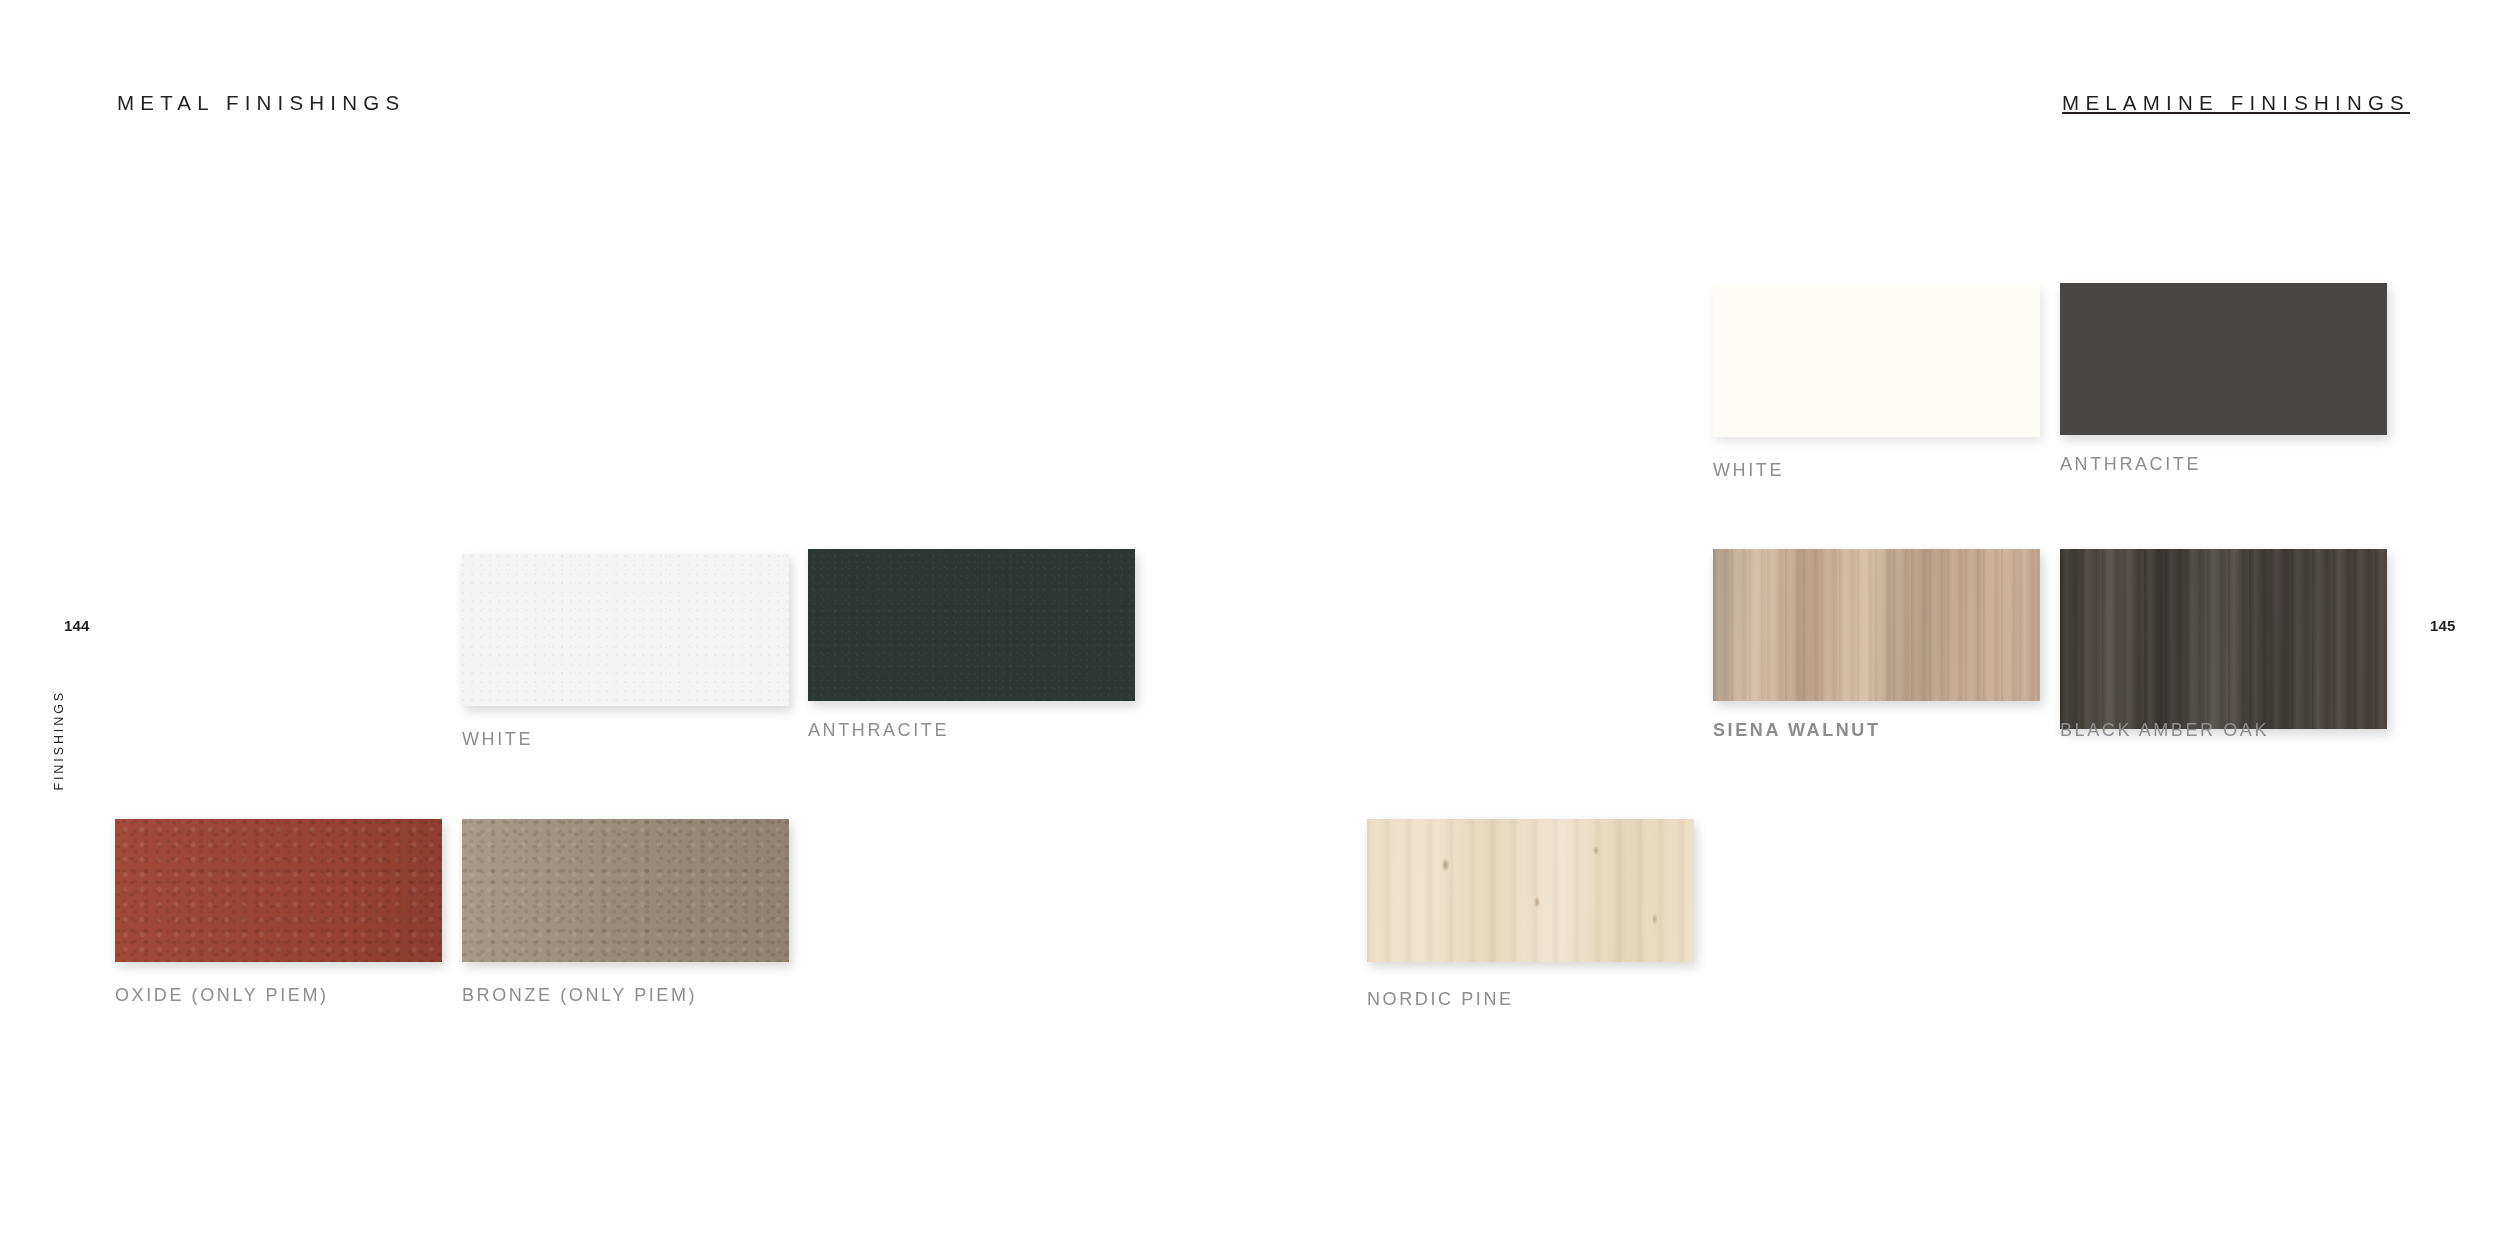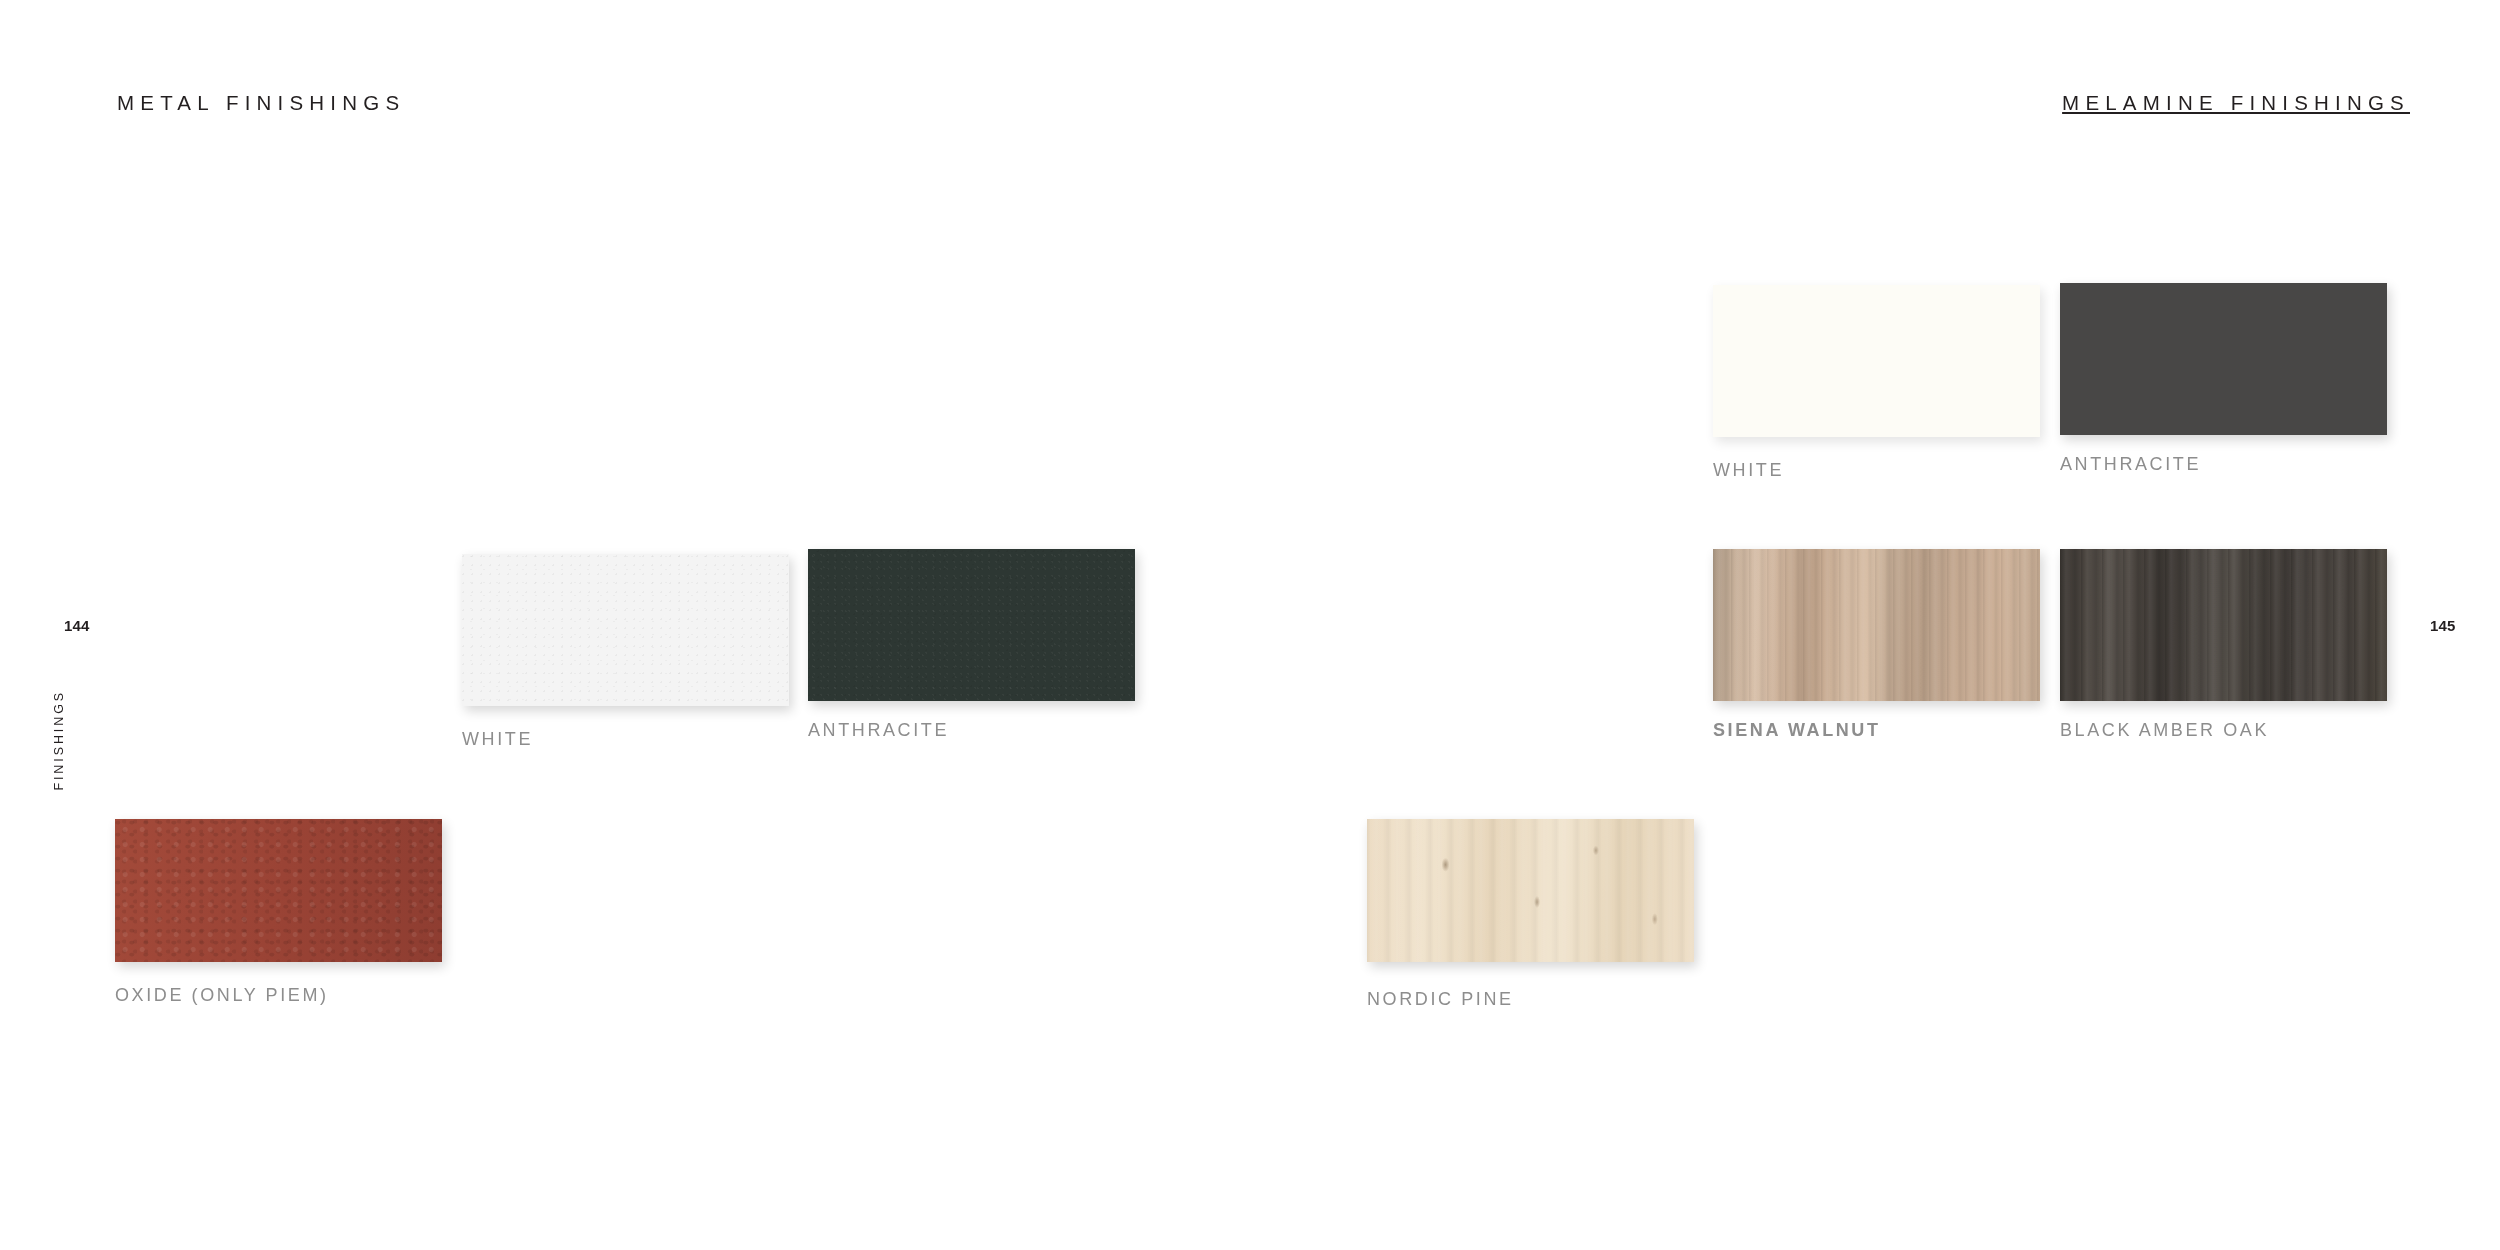--- a/index.html
+++ b/index.html
@@ -203,38 +203,42 @@
   <div class="swatch-cell" style="left:808px; top:549px; width:327px; height:152px;">
     <div class="swatch metal metal-anthra"></div>
     <div class="swatch-label" style="top:171px;">ANTHRACITE</div>
   </div>
 
   <div class="swatch-cell" style="left:115px; top:819px; width:327px; height:143px;">
     <div class="swatch metal metal-oxide"></div>
     <div class="swatch-label" style="top:166px;">OXIDE  (ONLY PIEM)</div>
   </div>
 
+  <div class="swatch-cell" style="left:462px; top:819px; width:327px; height:143px;">
+    <div class="swatch metal metal-bronze"></div>
+    <div class="swatch-label" style="top:166px;">BRONZE  (ONLY PIEM)</div>
+  </div>
 
   <div class="swatch-cell" style="left:1713px; top:285px; width:327px; height:152px;">
     <div class="swatch mel-white"></div>
     <div class="swatch-label" style="top:175px;">WHITE</div>
   </div>
 
   <div class="swatch-cell" style="left:2060px; top:283px; width:327px; height:152px;">
     <div class="swatch mel-anthra"></div>
     <div class="swatch-label" style="top:171px;">ANTHRACITE</div>
   </div>
 
 
   <div class="swatch-cell" style="left:1713px; top:549px; width:327px; height:152px;font-weight:bold;">
     <div class="swatch wood wood-siena"></div>
     <div class="swatch-label" style="top:171px;">SIENA WALNUT</div>
   </div>
 
-  <div class="swatch-cell" style="left:2060px; top:549px; width:327px; height:152px;">
+  <div class="swatch-cell" style="left:2060px; top:549px; width:327px; height:180px;">
     <div class="swatch wood wood-amber"></div>
     <div class="swatch-label" style="top:171px;">BLACK AMBER OAK</div>
   </div>
 
   <div class="swatch-cell" style="left:1367px; top:819px; width:327px; height:143px;">
     <div class="swatch wood wood-nordic"></div>
     <div class="swatch-label" style="top:170px;">NORDIC PINE</div>
   </div>
 
 </div>

